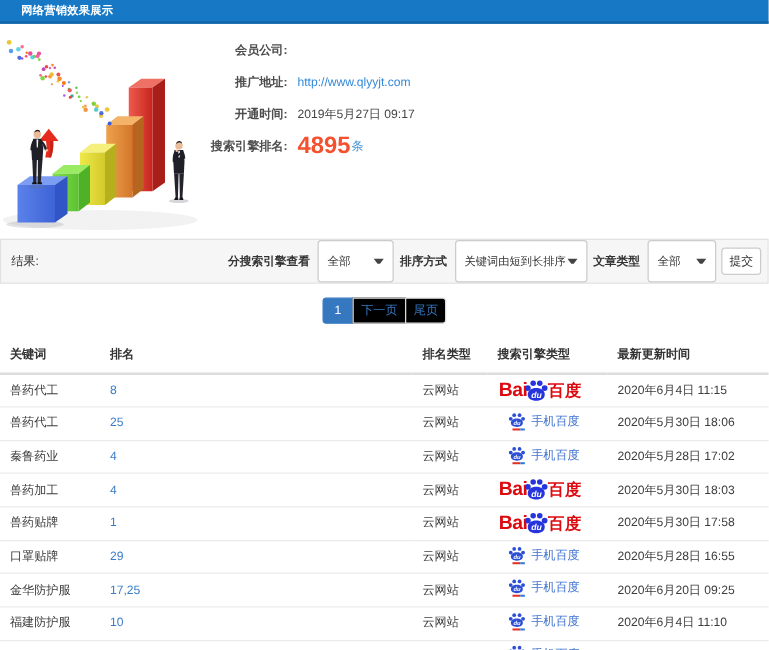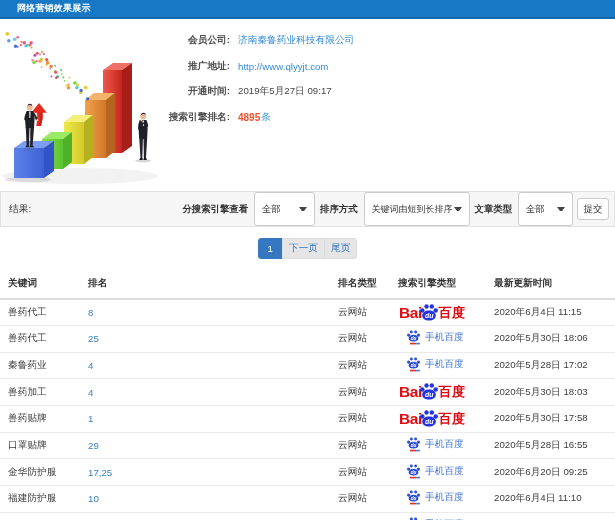--- a/index.html
+++ b/index.html
@@ -13,21 +13,21 @@
   .topbar-title { color:#fff; font-size:9px; font-weight:bold; letter-spacing:.2px; }
 
   
   .summary { position:relative; height:172px; }
   .clipart { position:absolute; left:0; top:9px; width:176px; height:156px; }
   .info { position:absolute; left:120px; top:9px; width:470px; }
   .info-row { display:flex; align-items:center; height:25.5px; }
   .info-label { width:110px; text-align:right; font-size:9.7px; font-weight:bold; color:#4d4d4d; }
   .info-value { margin-left:8px; font-size:9.7px; color:#454545; }
   .info-value.link { color:#3389d8; }
-  .info-count { margin-left:8px; font-size:10px; font-weight:bold; color:#f4512e; }
+  .info-count { margin-left:8px; font-size:19px; font-weight:bold; color:#f4512e; }
   .info-count-unit { font-size:9.7px; font-weight:normal; color:#4595d6; margin-left:1px; }
 
   
   .filterbar { height:36px; background:#f6f6f6; border:1px solid #e2e2e2;
     display:flex; align-items:center; padding:0 5px 0 8px; }
   .result-label { font-size:9.7px; font-weight:normal; color:#333; }
   .controls { margin-left:auto; display:flex; align-items:center; }
   .flabel { font-size:9.4px; font-weight:bold; color:#333; margin:0 6px 0 5px; white-space:nowrap; }
   .select { height:22px; background:#fff; border:1px solid #ccc; border-radius:3px;
     display:inline-flex; align-items:center; padding:16px 7px; font-size:9.3px; color:#333;
@@ -37,21 +37,21 @@
   .sel-engine { width:61px; }
   .sel-sort   { width:106px; font-size:9px; }
   .sel-type   { width:55px; }
   .submit-btn { height:22px; width:32px; margin-left:4px; background:#fff; border:1px solid #ccc;
     border-radius:3px; font-size:9.5px; color:#333; display:inline-flex; align-items:center;
     justify-content:center; font-family:inherit; cursor:pointer; }
 
   
   .pagination { margin-top:11px; height:22px; display:flex; justify-content:center; }
   .page-btn { height:21px; display:inline-flex; align-items:center; padding:0 6px;
-    border:1px solid #ddd; background:#e5e5e5; color:#3578c0; font-size:9.7px; cursor:pointer; }
+    border:1px solid #ddd; background:#000000; color:#3578c0; font-size:9.7px; cursor:pointer; }
   .page-btn + .page-btn { margin-left:-1px; }
   .page-btn.first { border-radius:3px 0 0 3px; }
   .page-btn.last  { border-radius:0 3px 3px 0; }
   .page-btn.active { background:#3578c0; border-color:#3578c0; color:#fff; padding:0 9px; }
 
   
   table.results { width:615px; border-collapse:collapse; table-layout:fixed; margin-top:8px; }
   table.results col.c1{width:80px} table.results col.c2{width:250px}
   table.results col.c3{width:60px} table.results col.c4{width:96px}
   table.results col.c5{width:129px}
@@ -229,21 +229,20 @@
 <circle cx="32.4" cy="32.2" r="1.1" fill="#ff4d6d" opacity="0.85"></circle>
 <circle cx="85.7" cy="59.6" r="1.9" fill="#e9c12a" opacity="0.9"></circle>
 <circle cx="81.1" cy="62.5" r="1.7" fill="#3a5fd8" opacity="0.9"></circle>
 <circle cx="46.7" cy="31.6" r="1.6" fill="#e63b3b" opacity="0.88"></circle>
         </g>
       </svg>
     </div>
     <div class="info" id="info-rows">
         <div class="info-row">
           <span class="info-label">会员公司:</span>
-          <span class="info-value link">济南秦鲁药业科技有限公司</span>
         </div>
         <div class="info-row">
           <span class="info-label">推广地址:</span>
           <span class="info-value link">http://www.qlyyjt.com</span>
         </div>
         <div class="info-row">
           <span class="info-label">开通时间:</span>
           <span class="info-value">2019年5月27日 09:17</span>
         </div>
         <div class="info-row">

